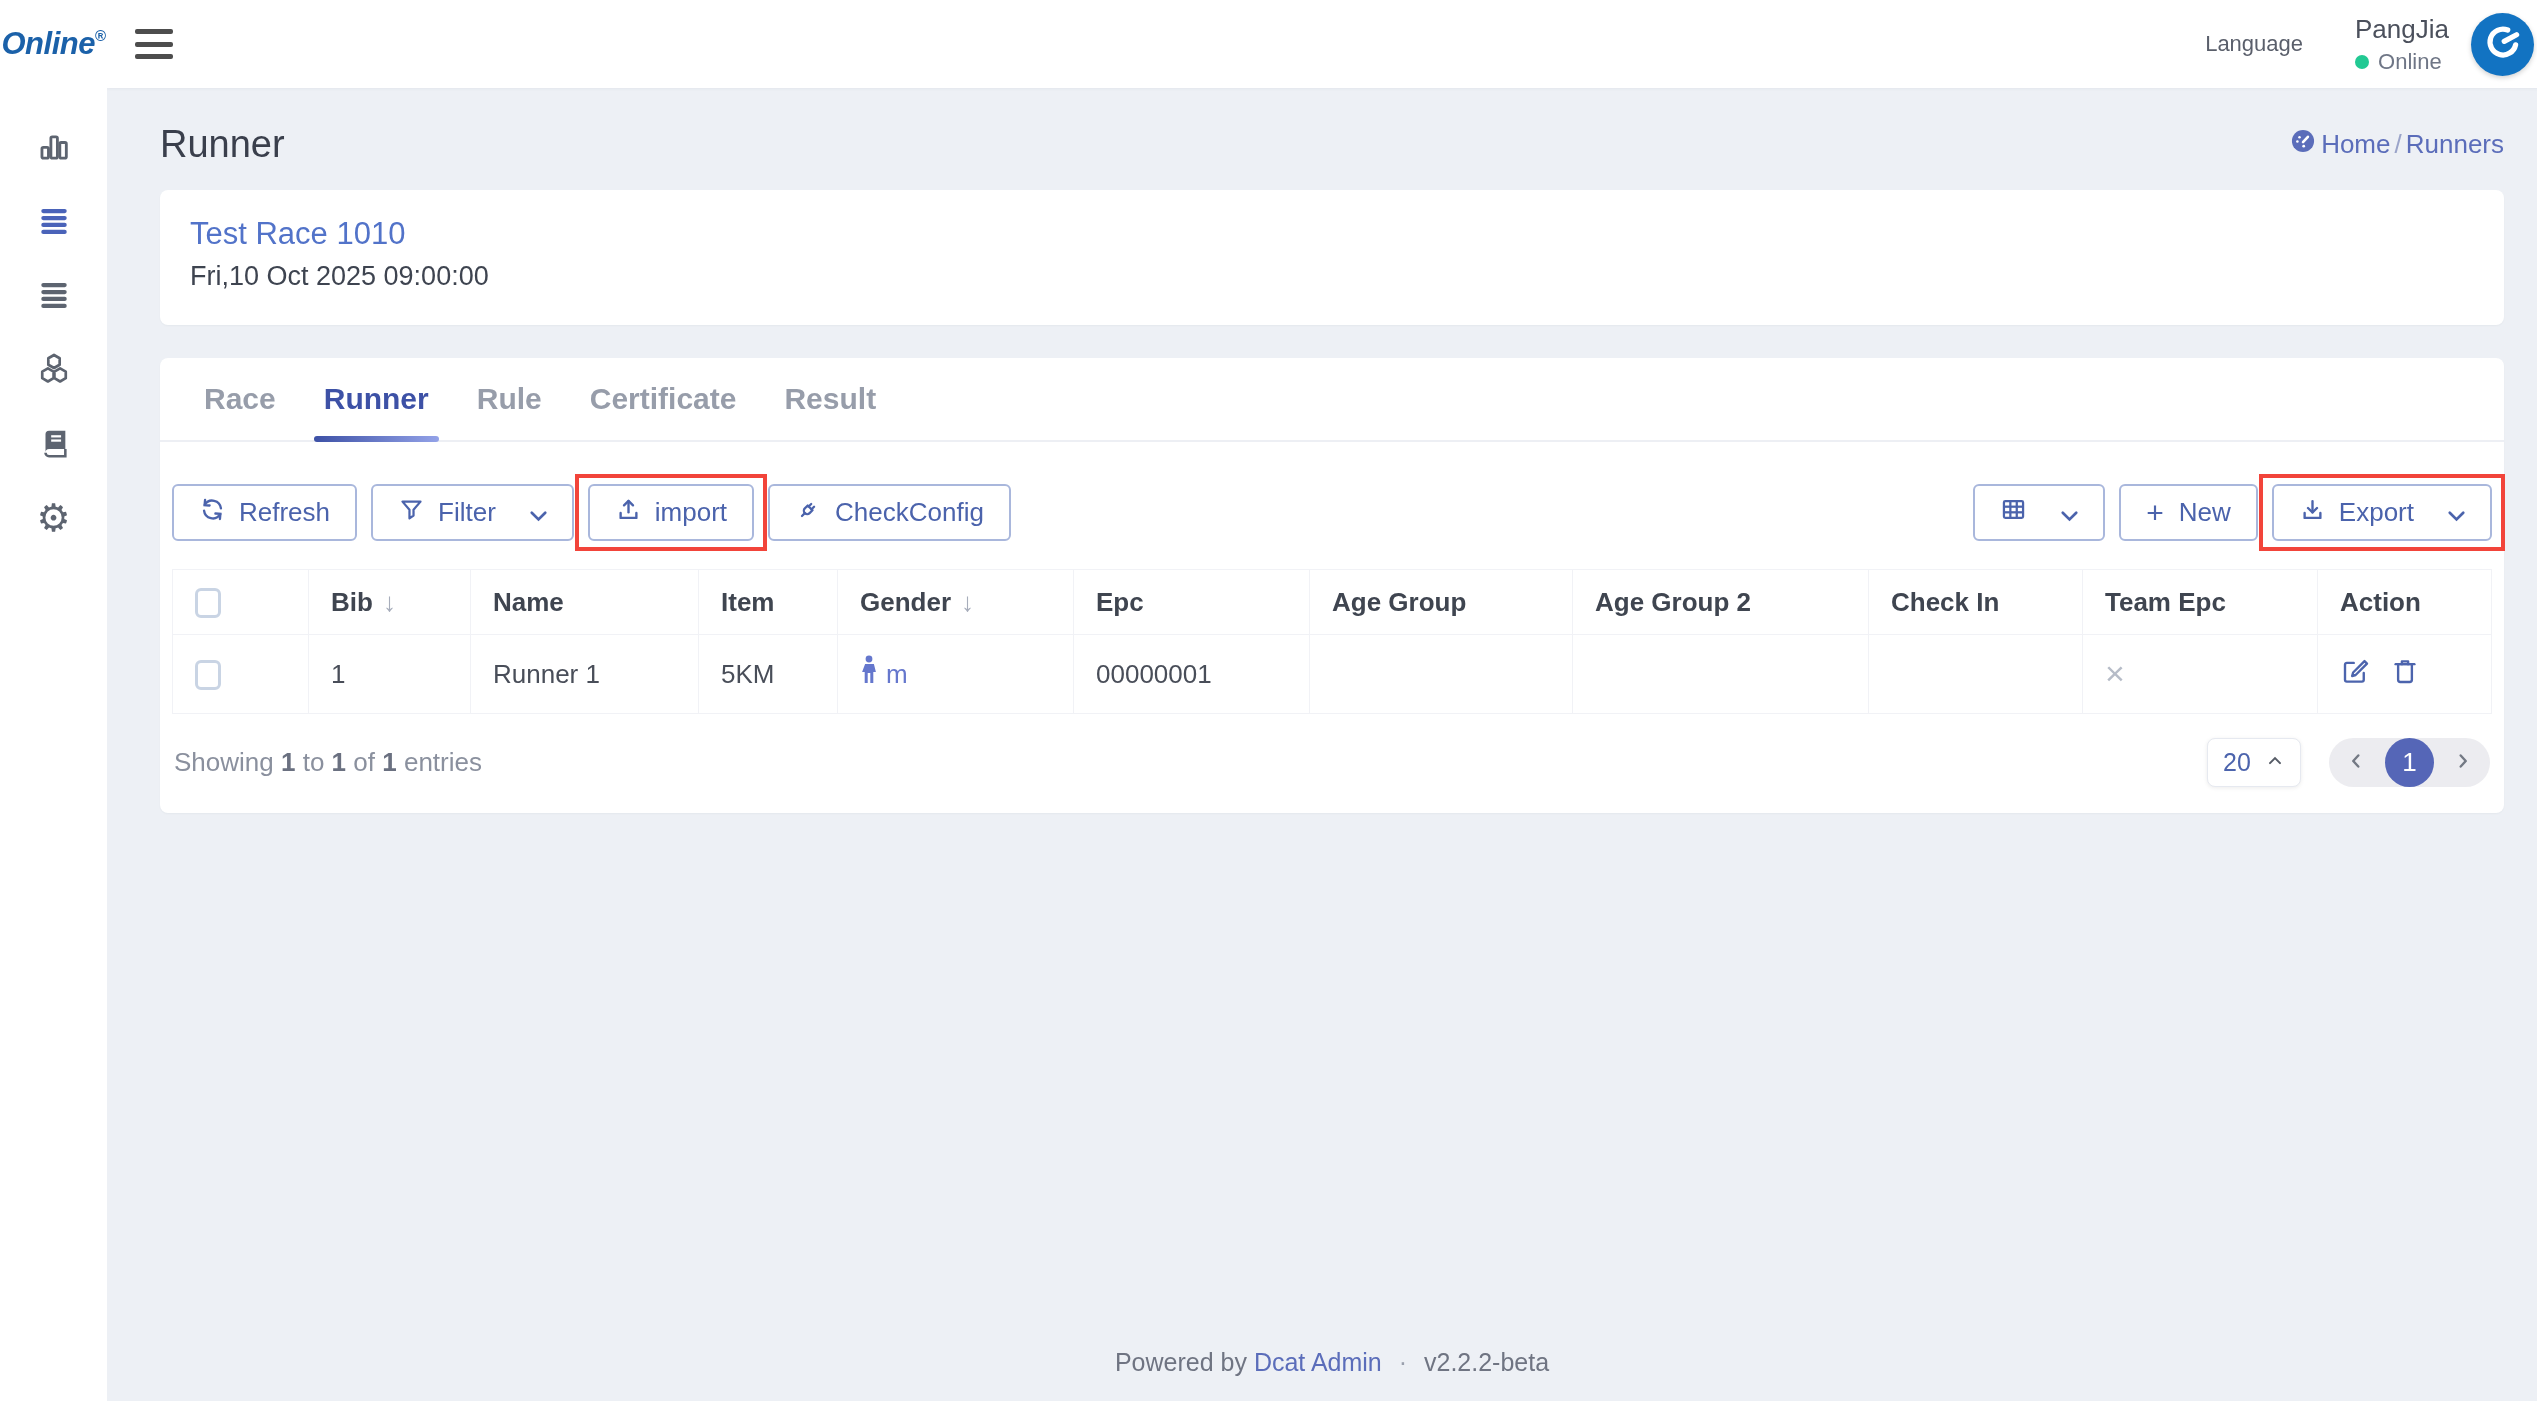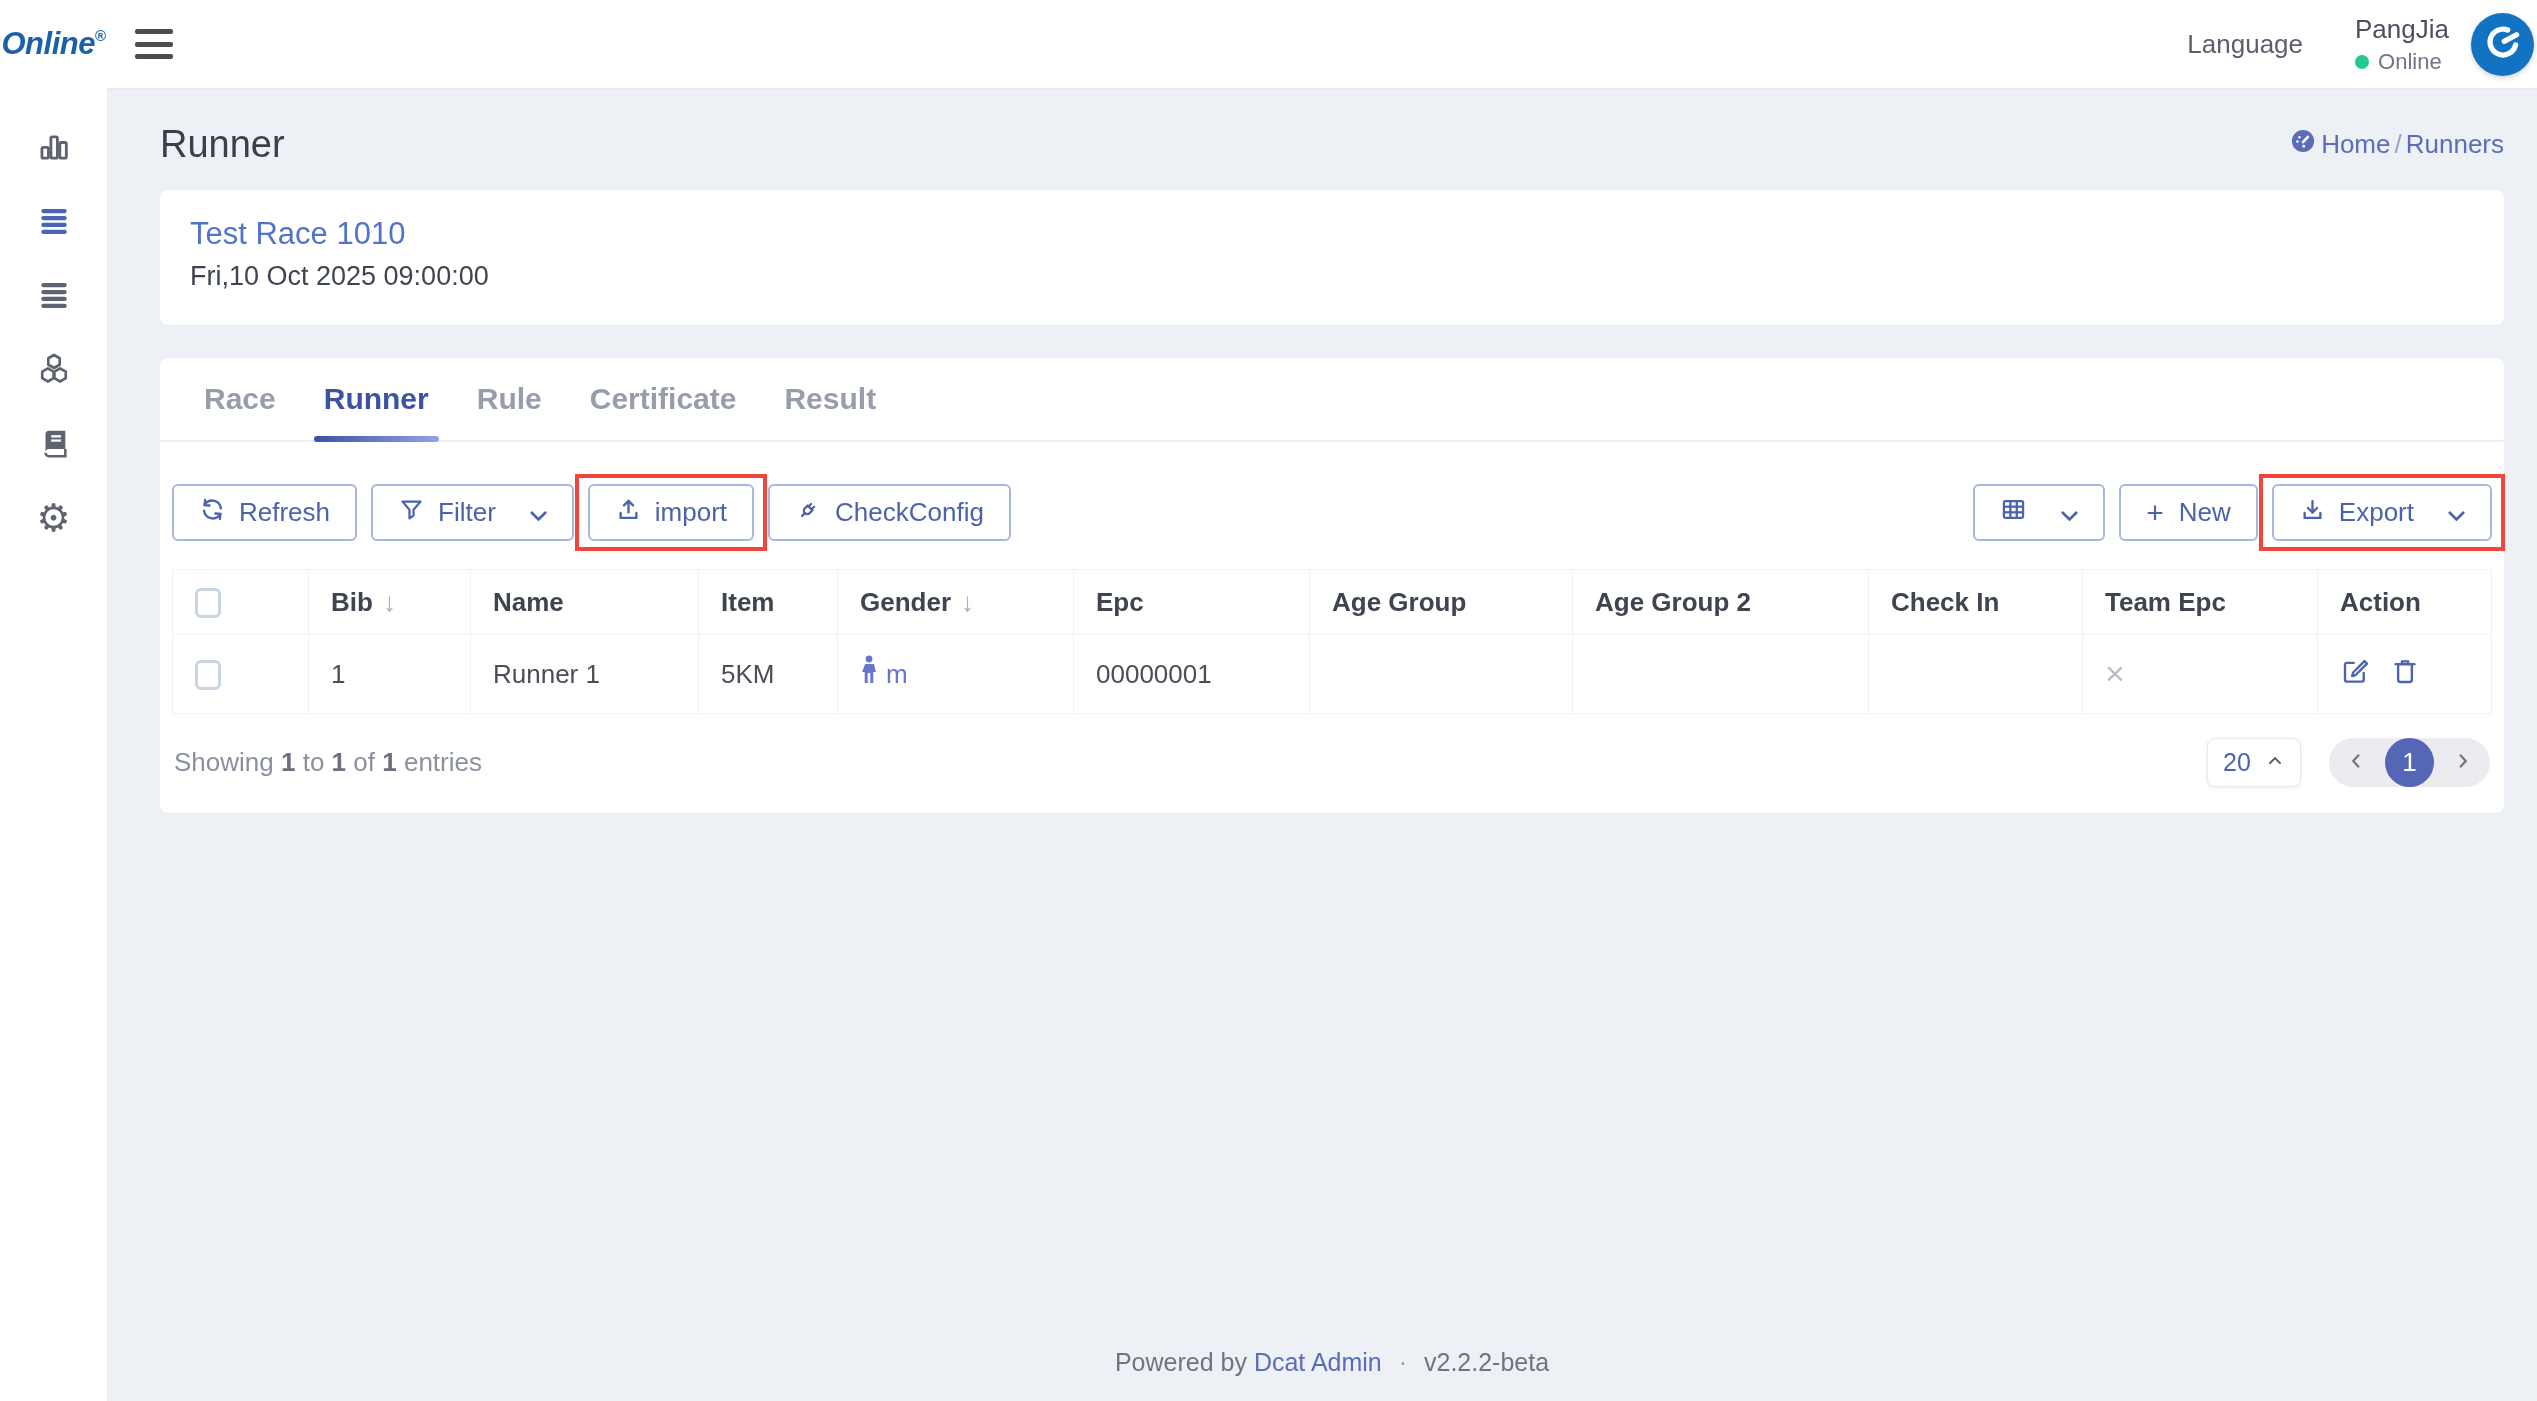--- a/index.html
+++ b/index.html
@@ -17,21 +17,21 @@
   .side-item svg { width:34px; height:34px; }
   .gear-glyph { font-size:38px; color:#5d6470; line-height:1; }
 
   
   .main { flex:1; display:flex; flex-direction:column; height:100%; }
   .topbar { height:88px; background:#fff; display:flex; align-items:center;
     padding:0 17px 0 28px; flex:none; box-shadow:0 1px 3px rgba(40,50,70,.05); position:relative; z-index:2; }
   .hamburger { width:38px; height:30px; display:flex; flex-direction:column; justify-content:space-between; cursor:pointer; }
   .hamburger span { display:block; height:5px; border-radius:2px; background:#4d4d4d; }
   .topbar-right { margin-left:auto; display:flex; align-items:center; gap:52px; }
-  .language { font-size:26px; color:#5a5f6b; cursor:pointer; }
+  .language { font-size:22px; color:#5a5f6b; cursor:pointer; }
   .user-block { display:flex; flex-direction:column; align-items:flex-start; gap:4px; cursor:pointer; }
   .user-name { font-size:26px; color:#4b505c; }
   .user-status { display:flex; align-items:center; gap:9px; font-size:22px; color:#6f7686; }
   .online-dot { width:14px; height:14px; border-radius:50%; background:#22c993; }
   .avatar { width:63px; height:63px; border-radius:50%; background:#1273c2; display:flex;
     align-items:center; justify-content:center; margin-left:-30px; cursor:pointer;
     box-shadow:0 2px 5px rgba(0,0,0,.18); }
   .avatar svg { width:42px; height:42px; transform:rotate(62deg); }
 
   

